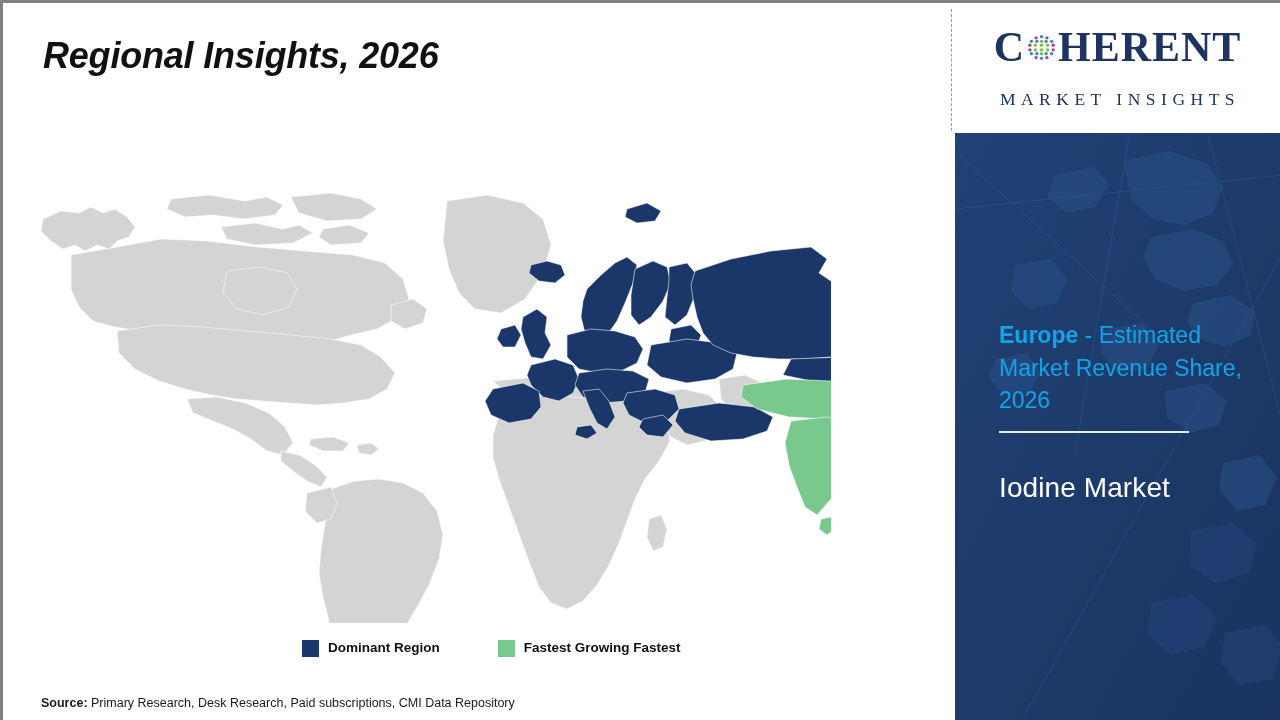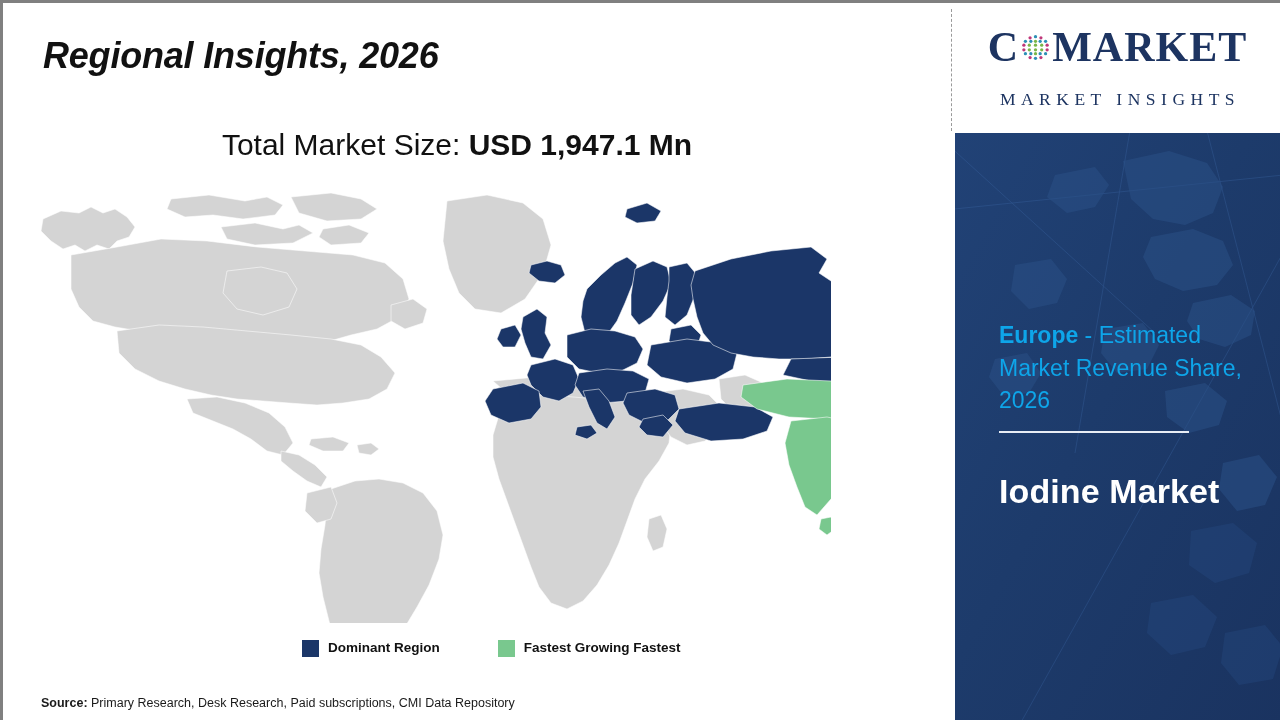--- a/index.html
+++ b/index.html
@@ -110,36 +110,33 @@
     position:absolute; top:186px; left:0; width:264px;
     font-size:23px; line-height:1.42; color:#0ea5e9;
   }
   #stat-desc .bold { font-weight:bold; }
   #panel-divider {
     position:absolute; top:298px; left:0; width:190px; height:1.5px;
     background:#e8edf5;
   }
   #market-name {
     position:absolute; top:340px; left:0;
-    font-size:34px; font-weight:bold; line-height:1.1;
+    font-size:28px; font-weight:normal; line-height:1.1;
     letter-spacing:0.1px;
   }
 </style>
 </head>
 <body>
 
 <div id="page">
 
   <div id="left-panel">
 
     <div id="page-title">Regional Insights, 2026</div>
 
-    <div id="market-size">
-      <span class="label">Total Market Size: </span><span class="value">USD 1,947.1 Mn</span>
-    </div>
 
     <div id="map-wrap">
       <svg viewBox="0 0 800 430" preserveAspectRatio="xMidYMid meet">
 
         <g>
 
           <path class="land" d="M12 26 L30 18 L48 20 L60 14 L72 20 L84 16 L96 24 L104 34 L98 44 L86 48 L78 56 L66 52 L54 58 L44 52 L32 56 L20 48 L10 38 Z"></path>
 
           <path class="land" d="M140 6 L178 2 L214 8 L236 4 L252 12 L244 22 L212 26 L182 22 L154 24 L136 16 Z"></path>
           <path class="land" d="M260 4 L300 0 L330 6 L346 16 L330 26 L296 28 L268 20 Z"></path>
@@ -309,21 +306,21 @@
             <circle cx="14" cy="28" r="2.1" fill="#2c8fb5"></circle>
             <circle cx="20" cy="28" r="2.1" fill="#7ab648"></circle>
             <circle cx="26" cy="28" r="2.1" fill="#2c8fb5"></circle>
             <circle cx="33" cy="28" r="2.1" fill="#2c8fb5"></circle>
             <circle cx="13" cy="33" r="2.1" fill="#c0377a"></circle>
             <circle cx="20" cy="34" r="2.1" fill="#2c8fb5"></circle>
             <circle cx="27" cy="33" r="2.1" fill="#c0377a"></circle>
           </g>
         </svg>
       </span>
-      <span>MARKET</span>
+      <span>HERENT</span>
     </div>
     <div id="logo-sub">MARKET INSIGHTS</div>
   </div>
 
   <div id="stat-panel">
     <div id="panel-texture">
       <svg viewBox="0 0 328 590" preserveAspectRatio="xMidYMid slice">
         <defs>
           <linearGradient id="pg" x1="0" y1="0" x2="1" y2="1">
             <stop offset="0%" stop-color="#214276"></stop>

